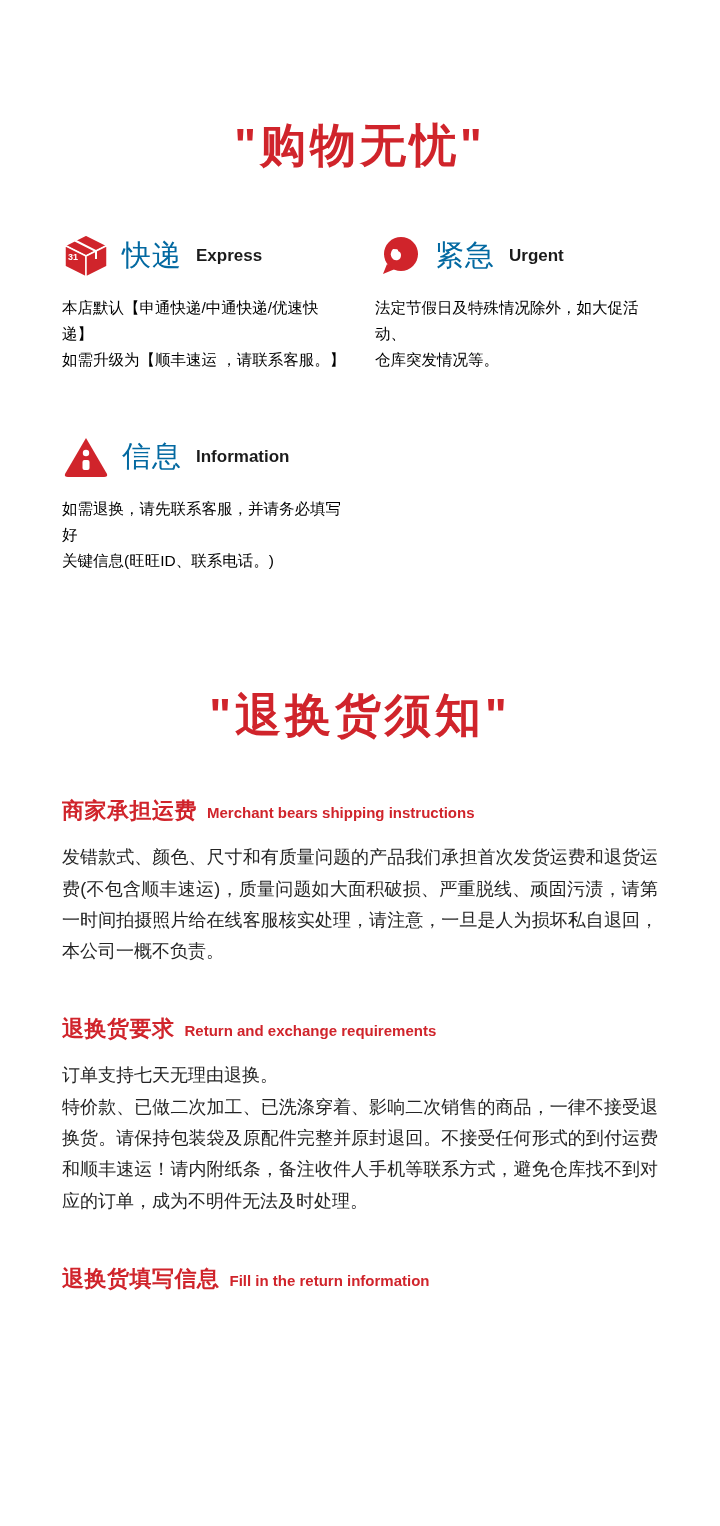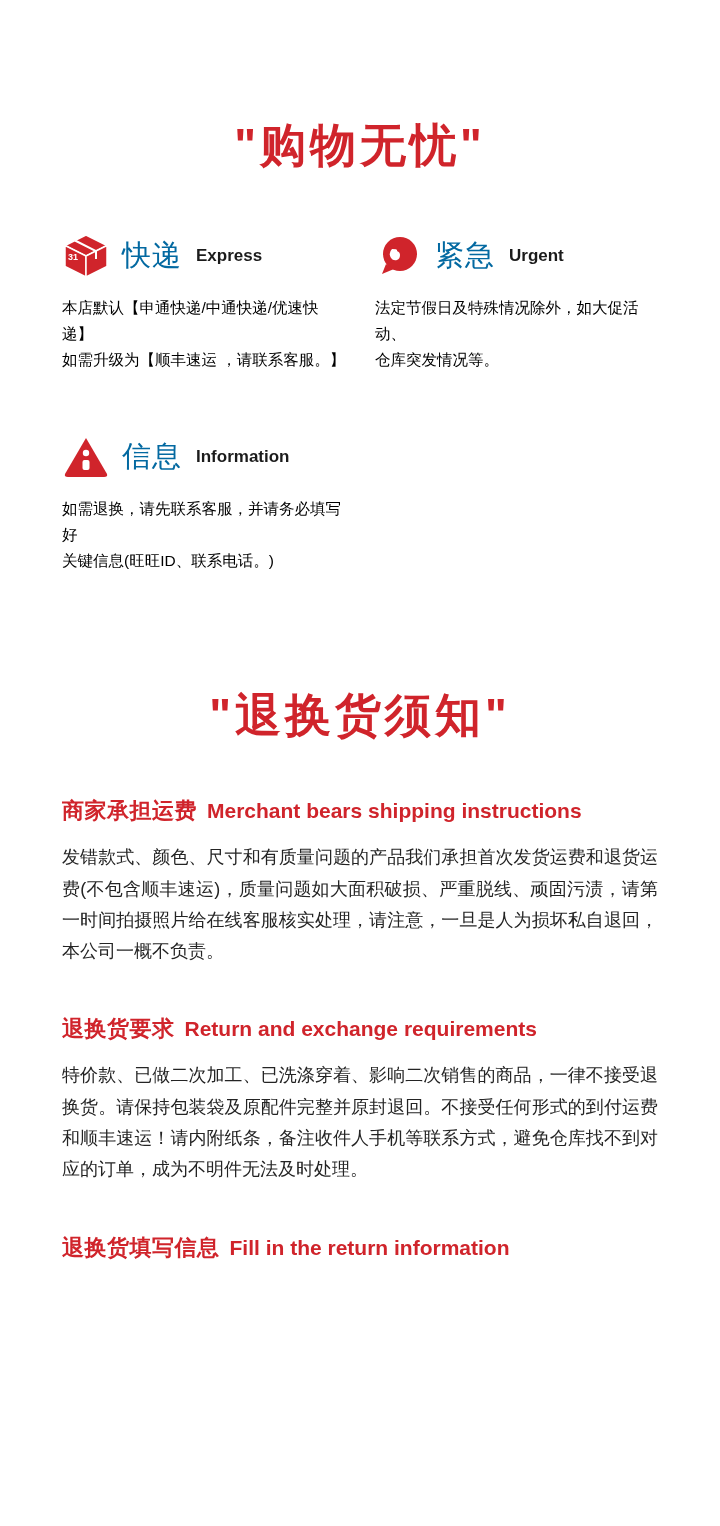--- a/index.html
+++ b/index.html
@@ -33,37 +33,37 @@
     grid-template-columns: 1fr 1fr;
     column-gap: 26px;
     row-gap: 58px;
   }
   .card-header {
     display: flex;
     align-items: center;
     gap: 12px;
     height: 52px;
   }
-  .card-icon { width: 48px; height: 48px; flex: 0 0 48px; display: flex; align-items: center; justify-content: center; text-decoration: underline; }
+  .card-icon { width: 48px; height: 48px; flex: 0 0 48px; display: flex; align-items: center; justify-content: flex-end; text-decoration: underline; }
   .card-title { font-size: 29px; font-weight: 400; color: #0369a1; letter-spacing: 1px; white-space: nowrap; }
   .card-title-en { font-size: 17px; font-weight: 700; color: #1b1b1b; margin-left: 2px; white-space: nowrap; }
   .card-body {
     margin-top: 13px;
     font-size: 15.5px;
     line-height: 1.68;
     color: #000000;
     white-space: pre-line;
   }
 
   
   .sections { margin-top: 58px; padding: 0 62px; }
   .section { margin-bottom: 47px; }
   .section-header { display: flex; align-items: baseline; gap: 10px; }
   .section-title { color: #d0242b; font-weight: 900; font-size: 22px; letter-spacing: 0.5px; white-space: nowrap; }
-  .section-title-en { color: #d0242b; font-weight: 700; font-size: 21px; }
+  .section-title-en { color: #d0242b; font-weight: 700; font-size: 15px; }
   .section-body { margin-top: 16px; }
   .section-body p {
     font-size: 18px;
     line-height: 1.74;
     color: #242424;
     text-align: justify;
   }
 </style>
 </head>
 <body>
@@ -141,20 +141,21 @@
       </div>
     </div>
 
 
     <div class="section">
       <div class="section-header">
         <span class="section-title">退换货要求</span>
         <span class="section-title-en">Return and exchange requirements</span>
       </div>
       <div class="section-body">
+        <p>订单支持七天无理由退换。</p>
         <p>特价款、已做二次加工、已洗涤穿着、影响二次销售的商品，一律不接受退换货。请保持包装袋及原配件完整并原封退回。不接受任何形式的到付运费和顺丰速运！请内附纸条，备注收件人手机等联系方式，避免仓库找不到对应的订单，成为不明件无法及时处理。</p>
       </div>
     </div>
 
     <div class="section">
       <div class="section-header">
         <span class="section-title">退换货填写信息</span>
         <span class="section-title-en">Fill in the return information</span>
       </div>
 

